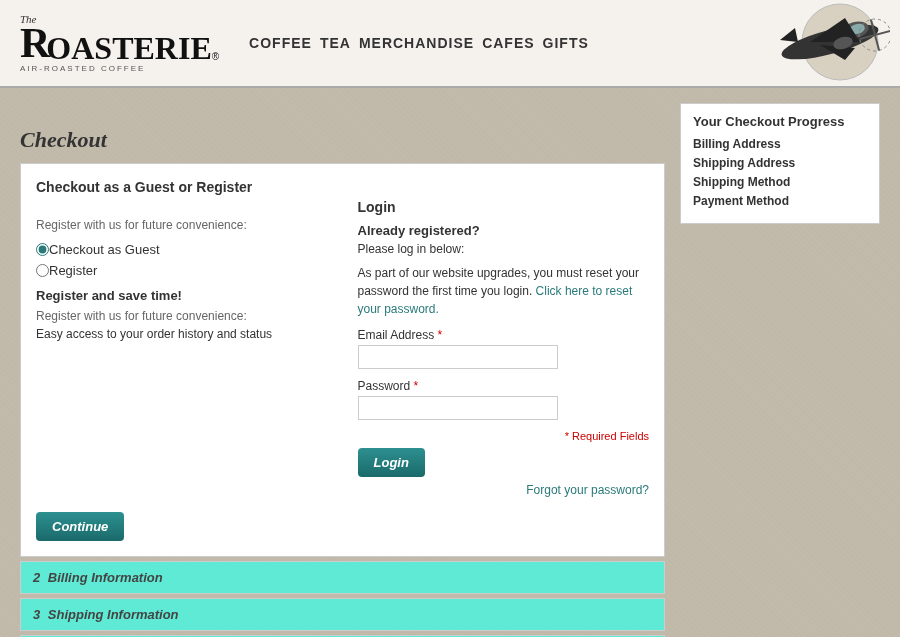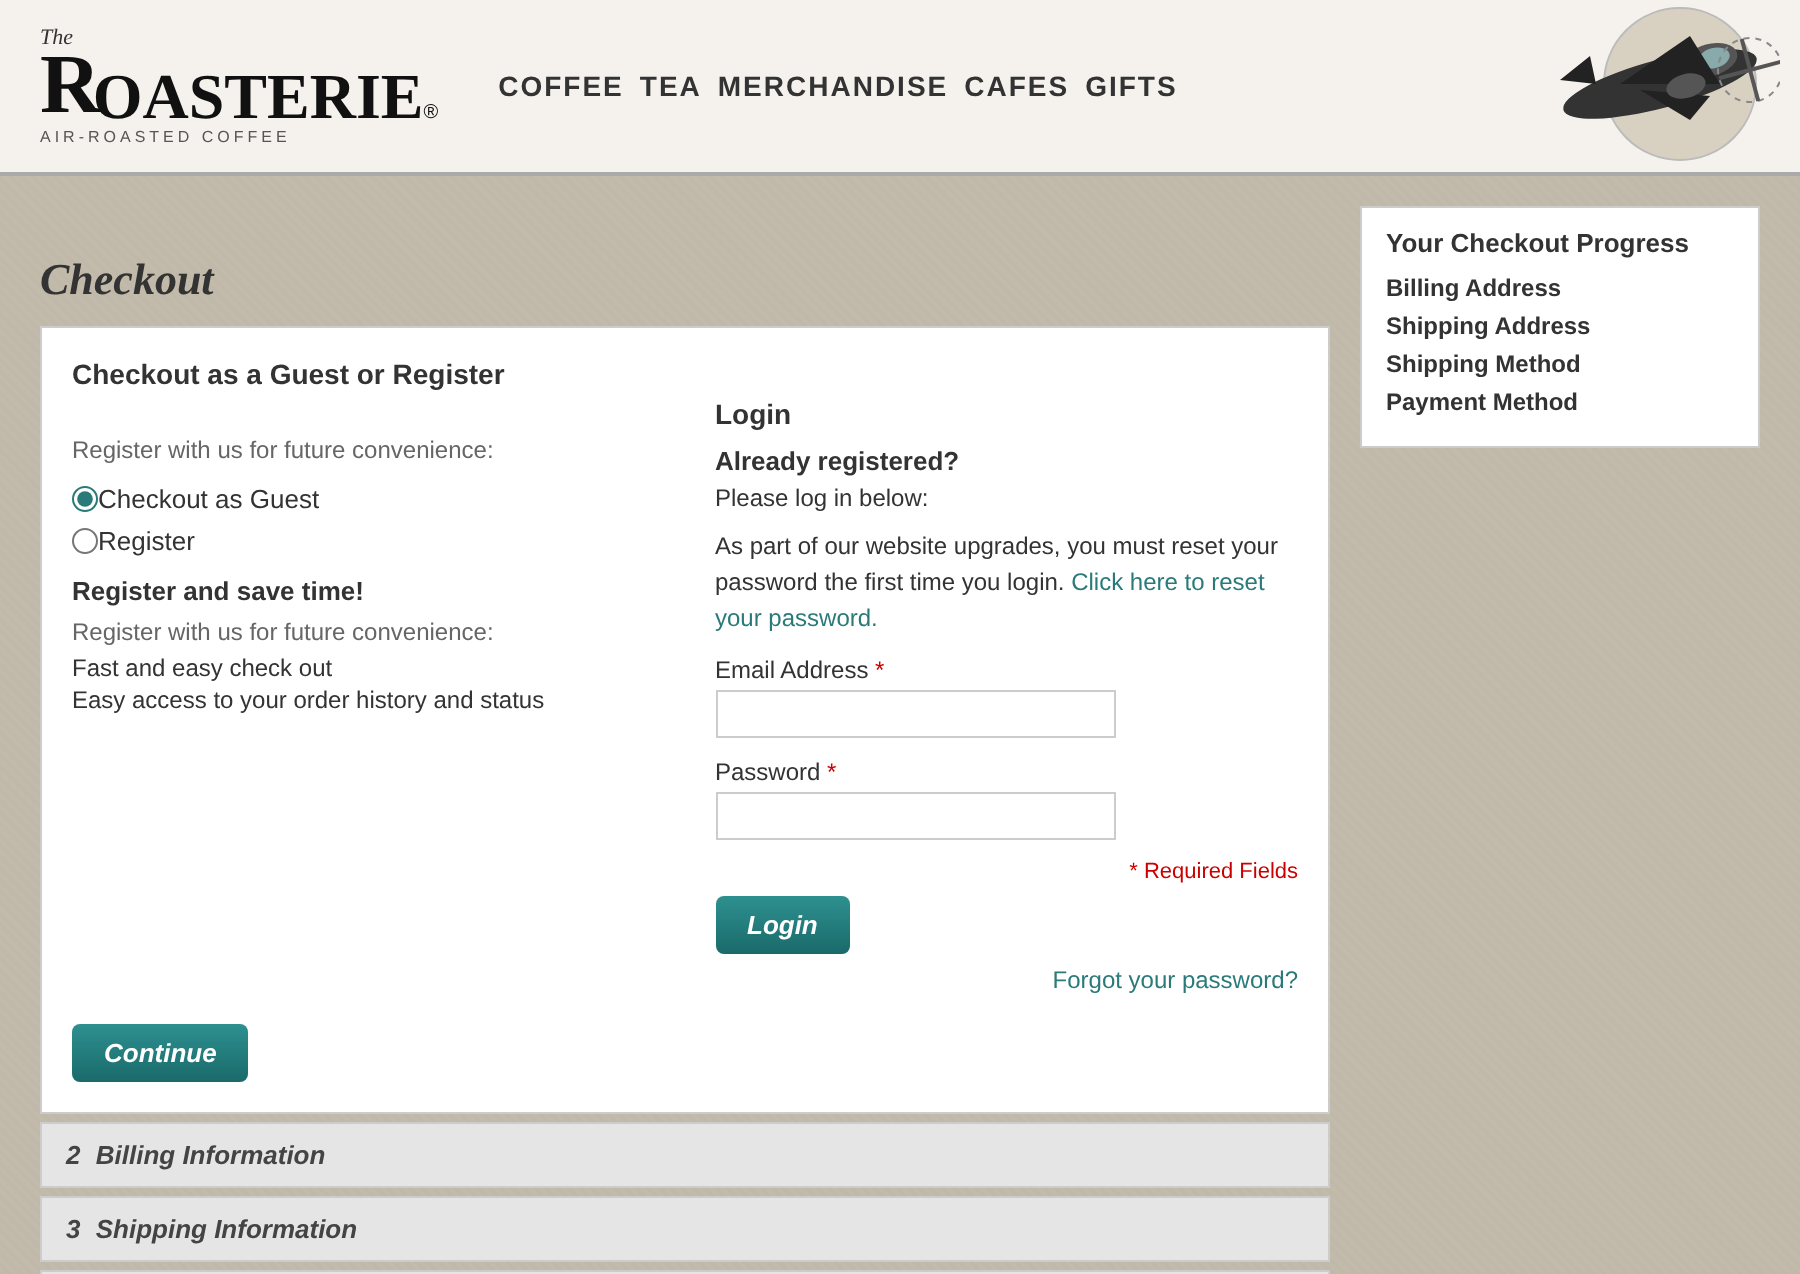--- a/index.html
+++ b/index.html
@@ -98,21 +98,21 @@
       font-size: 13px;
       color: #333;
       border-bottom: 1px solid #bbb;
     }
     .section-number {
       font-weight: bold;
       font-style: italic;
       margin-right: 4px;
     }
     .section-header-collapsed {
-      background: #e5e5e5;
+      background: #5eead4;
       padding: 8px 12px;
       font-style: italic;
       font-weight: bold;
       font-size: 13px;
       color: #444;
       cursor: pointer;
     }
 
     
     .section-content {
@@ -343,21 +343,20 @@
           <div class="radio-row">
             <input type="radio" name="checkout_method" value="guest" checked="" style="">
             <span>Checkout as Guest</span>
           </div>
           <div class="radio-row">
             <input type="radio" name="checkout_method" value="register" style="">
             <span>Register</span>
           </div>
           <div class="register-title">Register and save time!</div>
           <div class="register-desc">Register with us for future convenience:</div>
-          <div class="benefit-item">Fast and easy check out</div>
           <div class="benefit-item">Easy access to your order history and status</div>
         </div>
 
         <div class="login-col">
           <div class="login-title">Login</div>
           <div class="already-registered">Already registered?</div>
           <div class="please-log">Please log in below:</div>
           <div class="upgrade-msg">
             <span>As part of our website upgrades, you must reset your password the first time you login.</span>
             <a class="reset-link">Click here to reset your password.</a>

